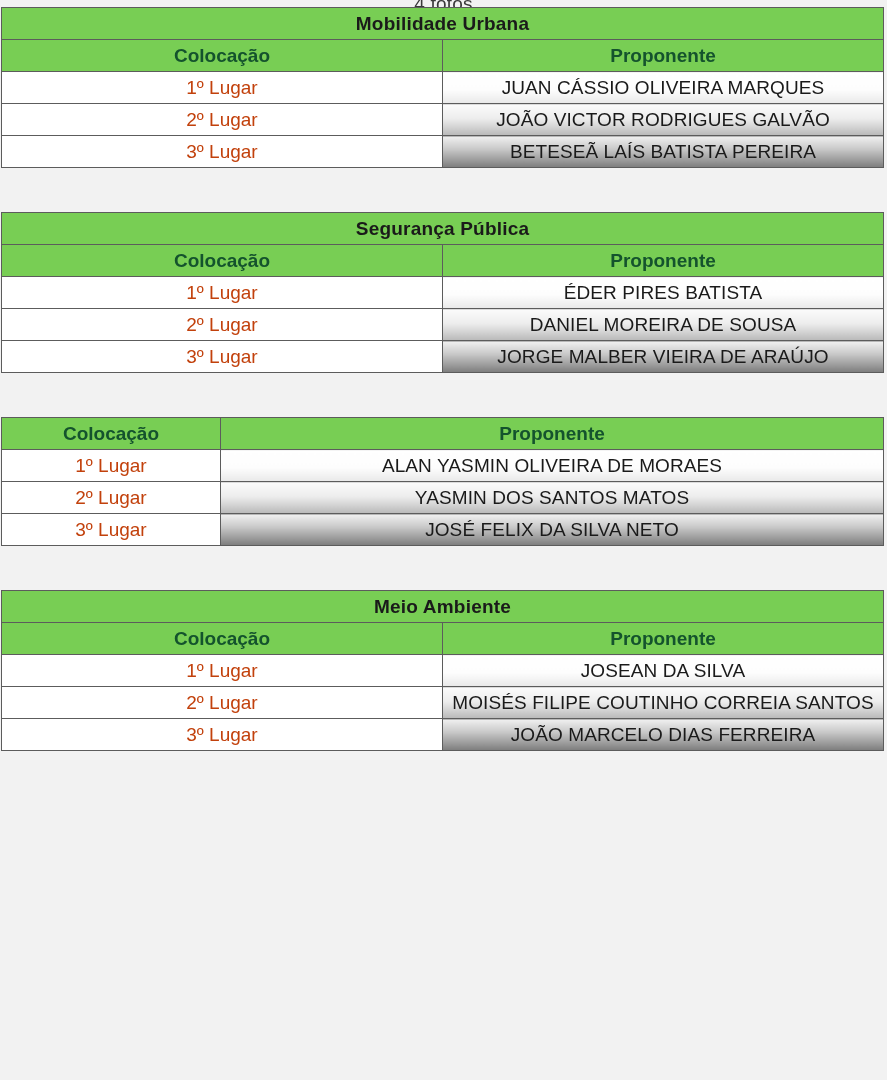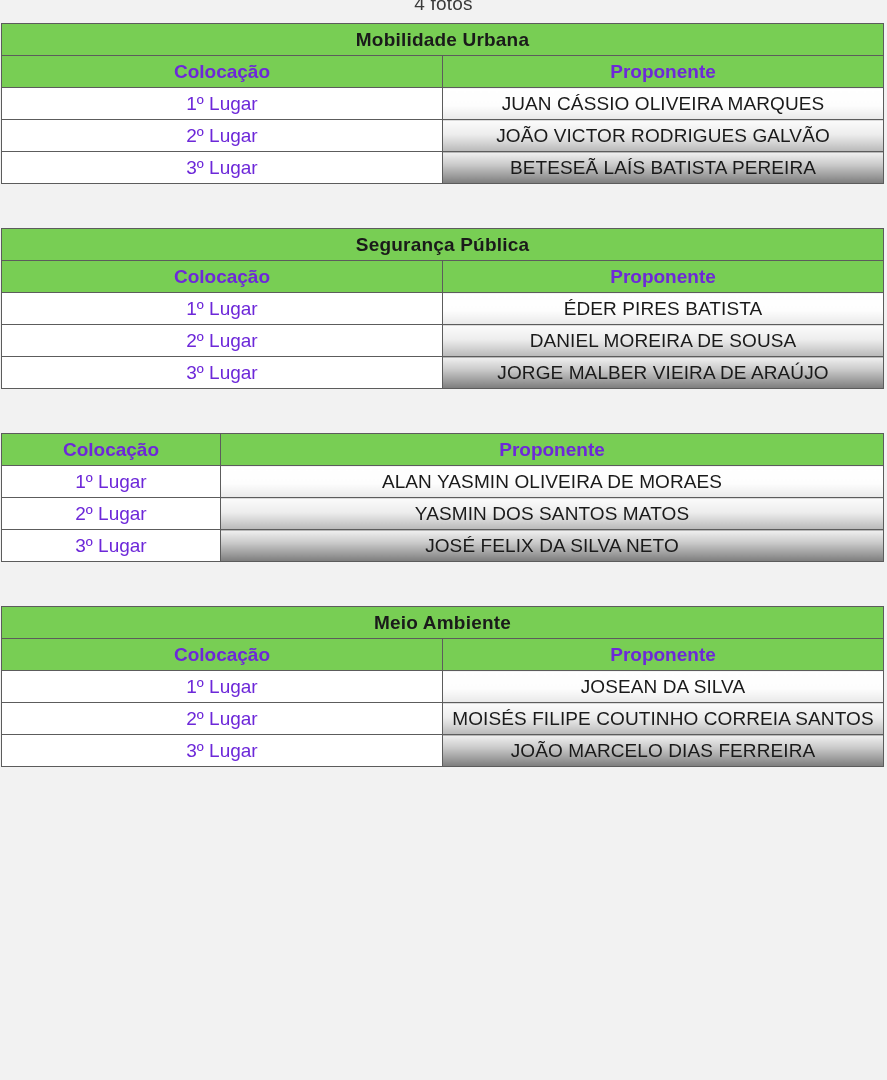--- a/index.html
+++ b/index.html
@@ -27,21 +27,21 @@
     text-align: center;
     font-size: 19px;
     color: #3a3a3a;
     letter-spacing: .2px;
     overflow: hidden;
     height: 20px;
     line-height: 20px;
   }
   .tables {
     position: absolute;
-    top: 23px;
+    top: 7px;
     left: 0;
     width: 887px;
   }
   .block {
     margin: 0 0 44px 0;
     width: 887px;
   }
   table.t {
     border-collapse: collapse;
     width: 883px;
@@ -62,29 +62,29 @@
     background: #7ed957;
     background: #78ce54;
     font-weight: bold;
     color: #1a1a1a;
     letter-spacing: .2px;
     font-size: 19.5px;
   }
   .hdr {
     background: #78ce54;
     font-weight: bold;
-    color: #6d28d9;
+    color: #14532d;
     font-size: 19.5px;
   }
   .col-place {
     width: 218px;
   }
   .place {
     background: #ffffff;
-    color: #6d28d9;
+    color: #c2410c;
     font-size: 19px;
   }
   .name {
     color: #1a1a1a;
     font-size: 19.5px;
     letter-spacing: .1px;
   }
   
   .name.r1 { background: linear-gradient(to bottom, #ffffff 0%, #fdfdfd 55%, #e9e9e9 100%); }
   .name.r2 { background: linear-gradient(to bottom, #fbfbfb 0%, #ededed 45%, #b9b9b9 100%); }

